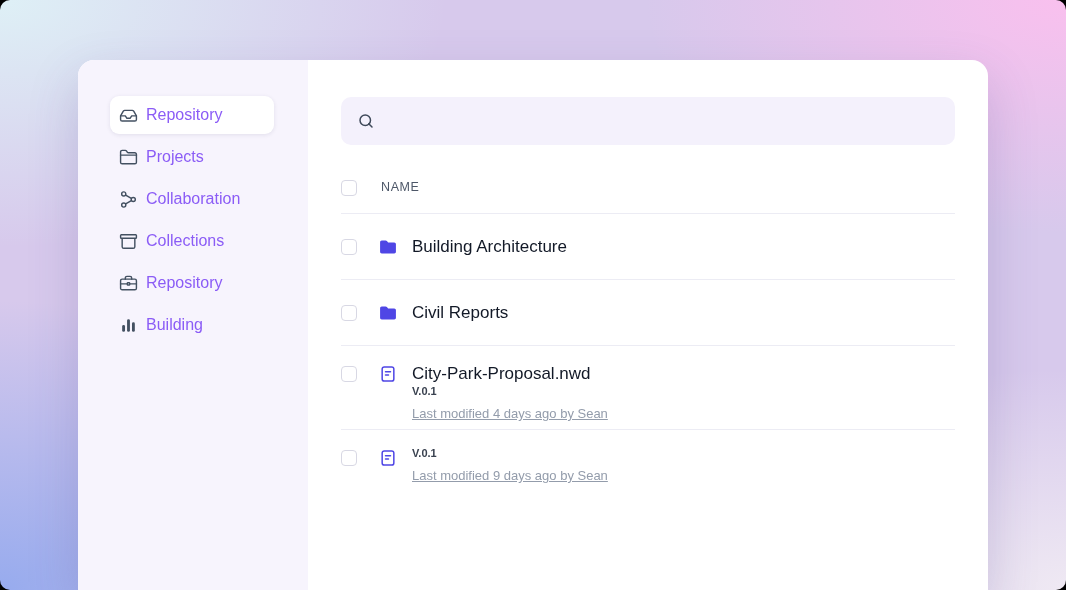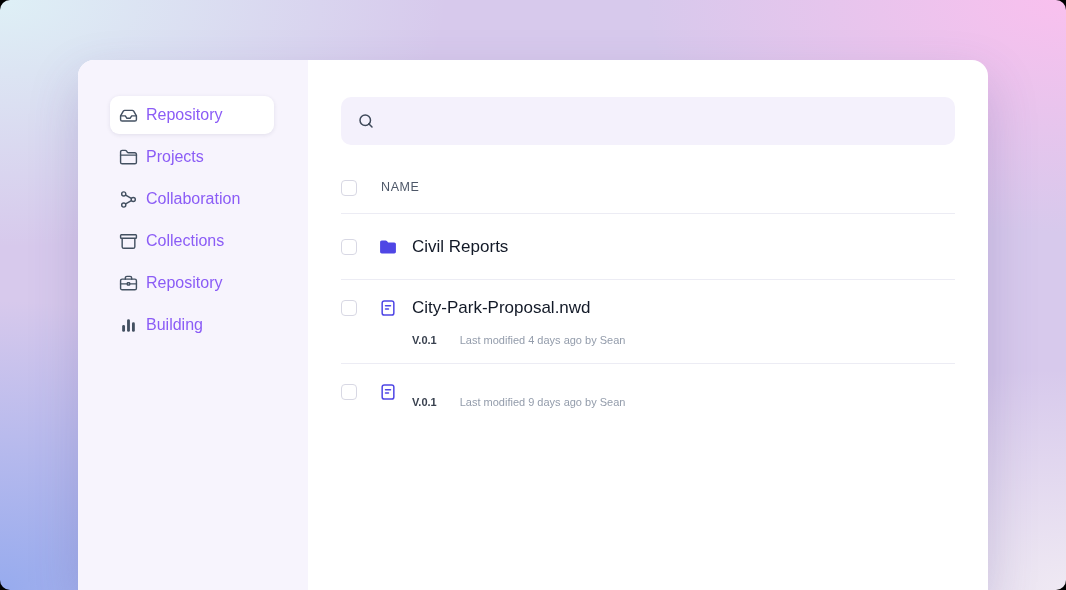--- a/index.html
+++ b/index.html
@@ -72,23 +72,23 @@
 
   .row{display:flex;border-bottom:1px solid var(--divider);}
   .row:last-child{border-bottom:none;}
   .row--folder{height:66px;align-items:center;}
   .row--file{height:84px;align-items:flex-start;padding-top:17px;}
   .row .checkbox{margin-right:21px;}
   .row--file .checkbox{margin-top:3px;}
   .row-icon{width:20px;height:20px;flex:0 0 20px;color:var(--accent);margin-right:14px;}
   .row--file .row-icon{margin-top:1px;}
   .row-name{font-size:17px;color:#121927;line-height:22px;cursor:pointer;}
-  .row-meta{margin-top:15px;display:flex;align-items:baseline;gap:23px;}
+  .row-meta{margin-top:0;display:flex;align-items:baseline;gap:9px;flex-direction:column;}
   .row-version{font-size:11px;font-weight:700;color:#39414f;}
-  .row-modified{font-size:11px;color:#939cab;}
+  .row-modified{font-size:13px;color:#939cab;text-decoration:underline;}
 </style>
 </head>
 <body>
 
 <svg width="0" height="0" style="position:absolute" aria-hidden="true">
   <defs>
     <symbol id="i-inbox" viewBox="0 0 24 24" fill="none" stroke="currentColor" stroke-width="1.8" stroke-linecap="round" stroke-linejoin="round">
       <polyline points="22 12.5 16 12.5 14 15.5 10 15.5 8 12.5 2 12.5"></polyline>
       <path d="M5.45 6.6 2 12.5v4.5a2 2 0 0 0 2 2h16a2 2 0 0 0 2-2v-4.5L18.55 6.6A2 2 0 0 0 16.76 5.5H7.24a2 2 0 0 0-1.79 1.1z"></path>
     </symbol>
@@ -190,20 +190,30 @@
             <use href="#i-search"></use>
           </svg>
       </div>
 
       <div class="list-header">
         <span class="checkbox"></span>
         <span class="col-name">NAME</span>
       </div>
 
       <div>
+  <div class="row row--folder">
+    <span class="checkbox"></span>
+    <svg class="row-icon">
+              <use href="#i-folder-filled"></use>
+            </svg>
+    <div class="row-text">
+      <div class="row-name">Building Architecture</div>
+
+    </div>
+  </div>
 
   <div class="row row--folder">
     <span class="checkbox"></span>
     <svg class="row-icon">
               <use href="#i-folder-filled"></use>
             </svg>
     <div class="row-text">
       <div class="row-name">Civil Reports</div>
 
     </div>

